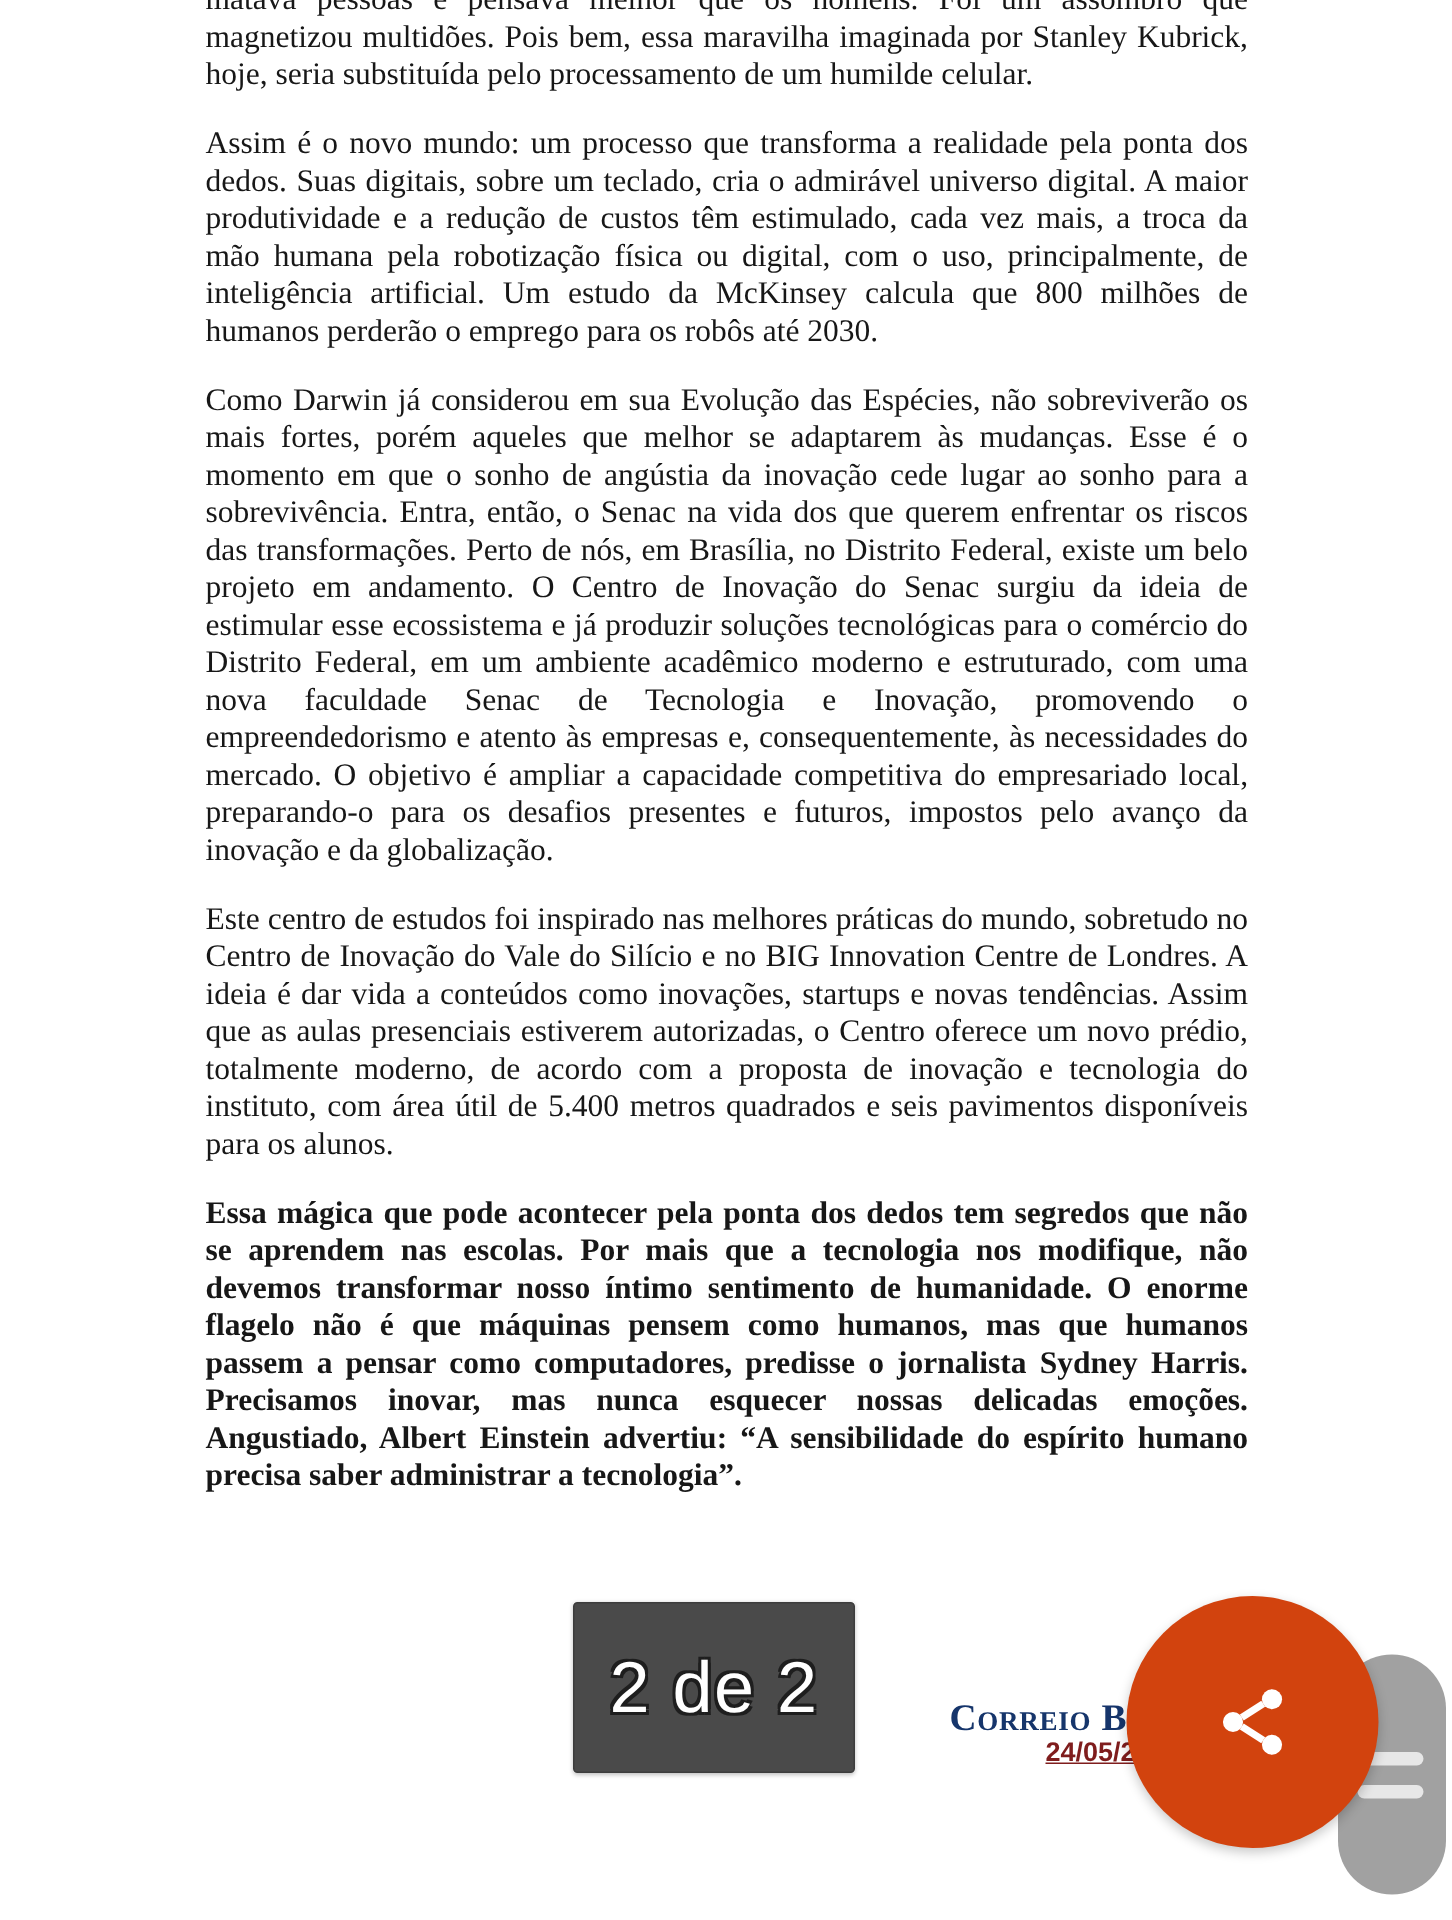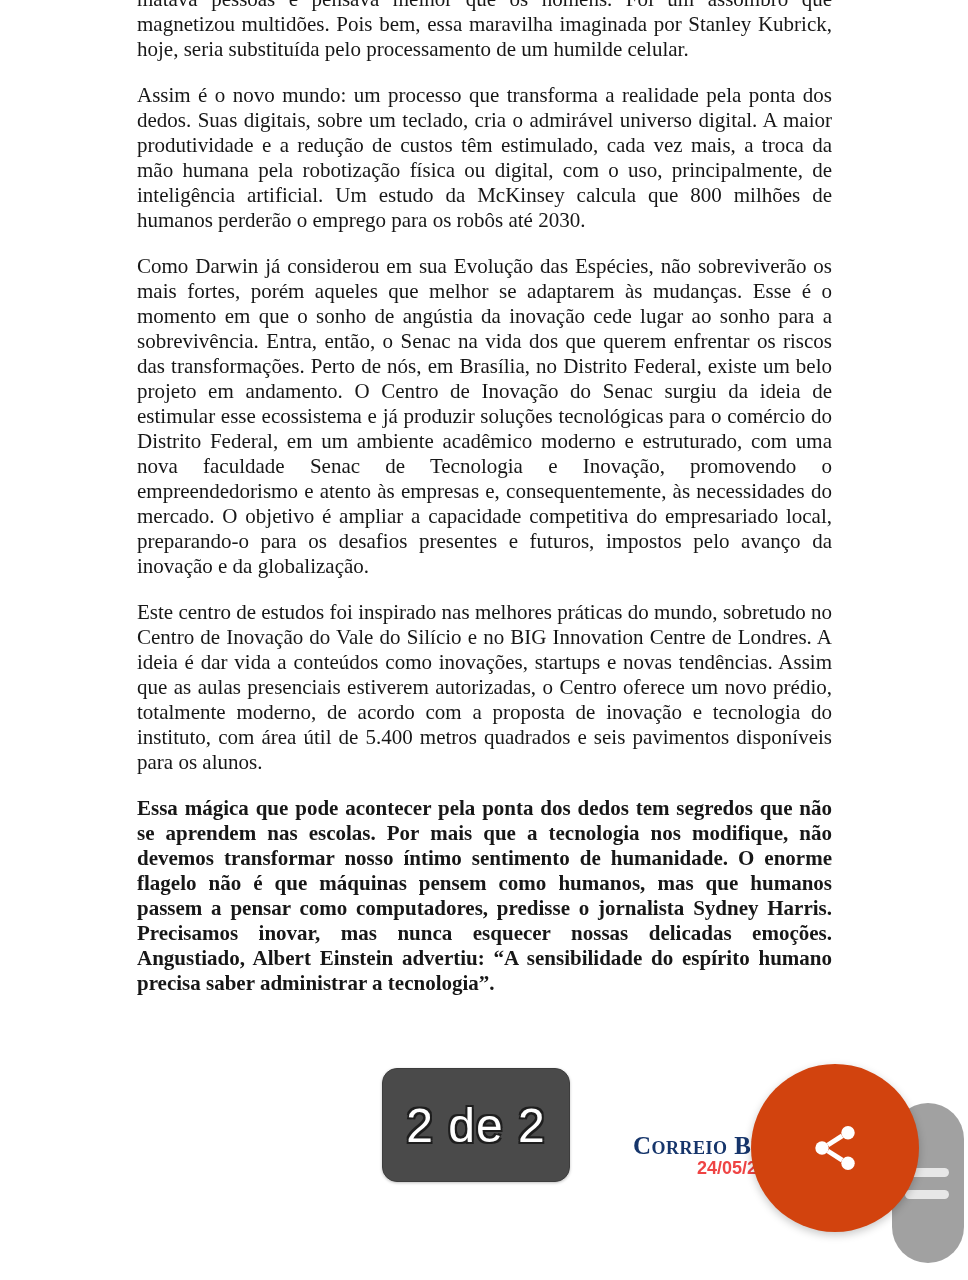--- a/index.html
+++ b/index.html
@@ -18,21 +18,21 @@
     font-size: 21px; line-height: 25px;
     text-align: justify;
   }
   .text-column p { margin: 0 0 21px 0; }
   .text-column p:last-child { margin-bottom: 0; font-weight: bold; }
 
   
   .page-chip {
     position: absolute; left: 382px; top: 1068px;
     width: 188px; height: 114px;
-    background: #4a4a4a; border: 1px solid #3d3d3d; border-radius: 15px;
+    background: #4a4a4a; border: 1px solid #3d3d3d; border-radius: 3px;
     display: flex; align-items: center; justify-content: center;
     box-shadow: 0 1px 3px rgba(0,0,0,0.25);
     z-index: 3;
   }
   .page-chip span {
     font-family: "Liberation Sans", sans-serif;
     font-size: 48px; font-weight: 400; color: #ffffff; letter-spacing: 1px;
     text-shadow: -2px -2px 0 #1e1e1e, 2px -2px 0 #1e1e1e, -2px 2px 0 #1e1e1e, 2px 2px 0 #1e1e1e;
   }
 
@@ -41,22 +41,23 @@
     position: absolute; left: 633px; top: 1133px; width: 230px;
     z-index: 2; text-align: left; white-space: nowrap;
   }
   .masthead .logo {
     font-family: "Liberation Serif", "DejaVu Serif", serif;
     font-variant: small-caps; font-weight: 700;
     font-size: 25px; line-height: 25px; color: #16356b; letter-spacing: 0.5px;
   }
   .masthead .date {
     font-family: "Liberation Sans", sans-serif;
-    font-weight: 700; font-size: 18px; line-height: 20px; color: #ef4444;
+    font-weight: 700; font-size: 18px; line-height: 20px; color: #7f1d1d;
     padding-left: 64px;
+    text-decoration: underline;
   }
 
   
   .handle-pill {
     position: absolute; left: 892px; top: 1103px;
     width: 72px; height: 160px;
     background: #a1a1a1; border-radius: 36px;
     z-index: 4;
   }
   .handle-pill .bar {

